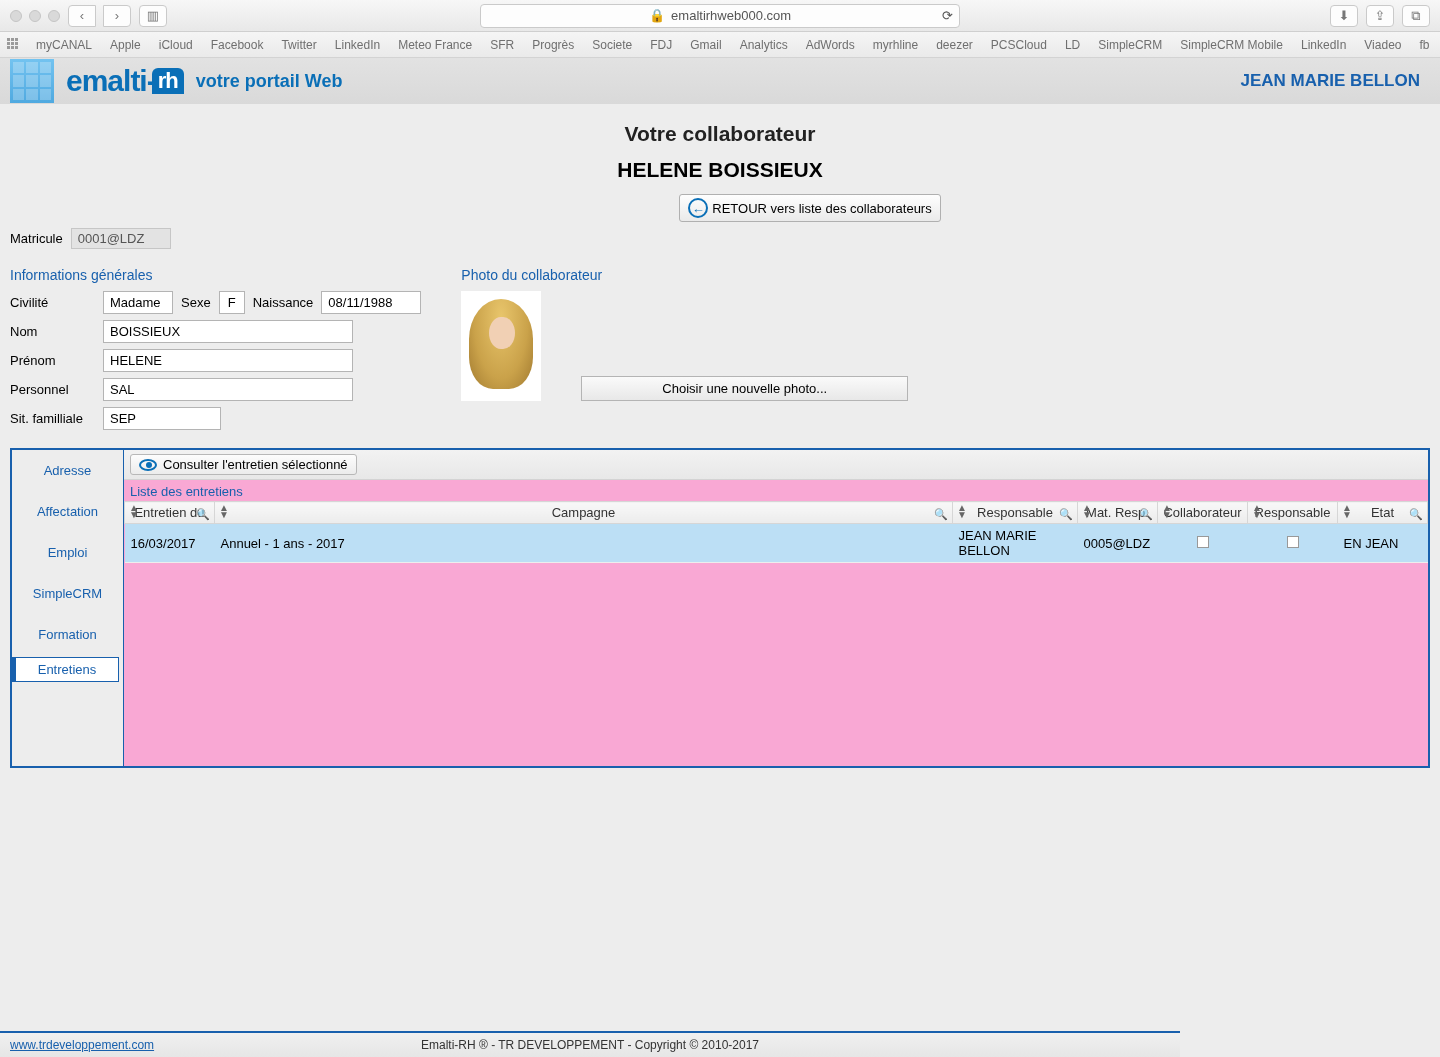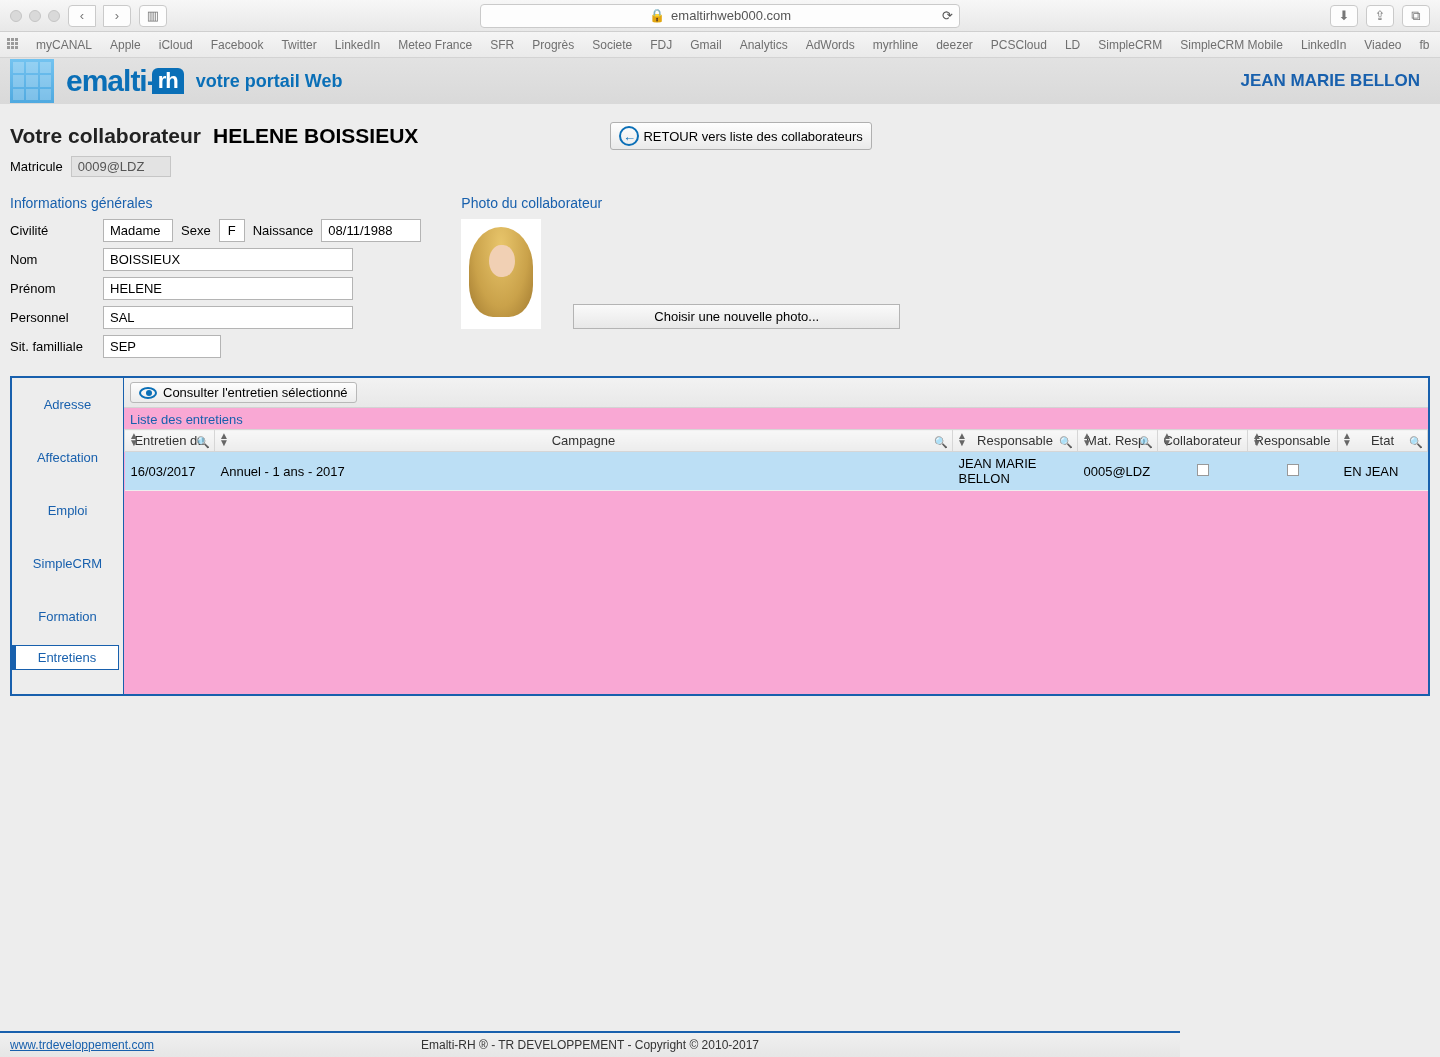--- a/index.html
+++ b/index.html
@@ -23,50 +23,50 @@
   
   .app-header { height: 46px; background: linear-gradient(#e2e2e2,#d9d9d9); display: flex; align-items: center; padding: 0 10px; gap: 12px; }
   .logo-grid { width: 44px; height: 44px; display: grid; grid-template-columns: repeat(3,1fr); grid-template-rows: repeat(3,1fr); gap:2px; background:linear-gradient(#73c3f0,#4fa9e0); padding:3px;}
   .logo-grid span { background: rgba(255,255,255,0.25); }
   .logo-text { font-family: "Trebuchet MS", sans-serif; font-size: 30px; font-weight: bold; color: #0a6fb7; letter-spacing: -1px; }
   .logo-text .rh-box { display:inline-block; background:#0a6fb7; color:#fff; border-radius:6px 6px 0 0; padding:0 6px; font-size:22px; vertical-align: 3px; margin-left:-4px;}
   .portal-sub { color:#0a6fb7; font-size:18px; font-weight:bold; }
   .app-header .user-name { margin-left: auto; color:#1860ad; font-size:17px; font-weight: bold; margin-right:10px;}
   
   .page { padding: 18px 10px 0 10px; }
-  .title-row { display: flex; align-items: center; gap: 12px; }
+  .title-row { display: flex; align-items: center; gap: 12px; flex-direction: column; }
   .title-row h1 { font-size: 21px; font-weight: bold; color:#222; }
   .title-row .collab-name { font-size: 21px; font-weight: bold; color:#000000; }
   .back-btn { margin-left: 180px; display:inline-flex; align-items:center; gap:4px; border:1px solid #b0b0b0; border-radius:3px; background:linear-gradient(#fefefe,#eaeaea); padding:3px 8px; cursor:pointer; font-size:13px; }
   .back-btn .circ { width:20px; height:20px; border:2px solid #0a6fb7; border-radius:50%; display:flex; align-items:center; justify-content:center; color:#0a6fb7; font-weight:bold; }
   .mat-row { margin-top: 6px; display:flex; align-items:center; gap:8px; font-size:13px; }
   .ro-field { border:1px solid #c6c6c6; background:#e3e3e3; color:#555; padding:2px 6px; min-width: 100px; display:inline-block; }
   
   .sections { display:flex; margin-top: 18px; gap: 40px; }
   .section-title { color:#1860ad; font-size:14px; margin-bottom:8px; }
   .form-grid { display:grid; grid-template-columns: 85px auto; row-gap:6px; column-gap:8px; align-items:center; font-size:13px; }
   .txt { border:1px solid #b4b4b4; background:#fff; padding:3px 6px; font-size:13px; }
   .txt.sm { width:70px; }
   .txt.xs { width:26px; text-align:center; }
   .txt.md { width:100px; }
   .txt.lg { width:250px; }
   .txt.sit { width:118px; }
   .civ-row { display:flex; align-items:center; gap:8px; }
   
   .photo-block {}
-  .photo-row { display:flex; align-items:flex-end; gap:32px; }
+  .photo-row { display:flex; align-items:flex-end; gap:40px; }
   .photo-img { width:80px; height:110px; background:#fff; position:relative; overflow:hidden;}
   
   .hair { position:absolute; top:8px; left:8px; width:64px; height:90px; background: radial-gradient(ellipse at 50% 20%, #e8c56b 0%, #caa24a 60%, #a0792f 100%); border-radius: 40px 40px 30px 30px / 50px 50px 40px 40px;}
   .face { position:absolute; top:26px; left:28px; width:26px; height:32px; background:#f1d0b4; border-radius:50%/55%; }
   .choose-btn { border:1px solid #b4b4b4; background:linear-gradient(#fafafa,#e8e8e8); padding:4px 80px; cursor:pointer; font-size:13px; }
   
   .panel-wrap { margin: 18px 0 0 0; border:2px solid #1860ad; display:flex; height: 320px; }
   .tabs { width:112px; border-right:1px solid #1860ad; display:flex; flex-direction:column; }
-  .tab { text-align:center; padding:4px 2px; color:#1860ad; font-size:13px; cursor:pointer; margin:15px 0;}
+  .tab { text-align:center; padding:4px 2px; color:#1860ad; font-size:13px; cursor:pointer; margin:9px 0;}
   .tab.active { border:1px solid #1860ad; border-left:4px solid #1860ad; margin: 2px 4px 2px 0; background:#fff; }
   .panel-body { flex:1; background:#f9a8d4; display:flex; flex-direction:column; }
   .toolbar { background:linear-gradient(#f2f2f2,#e8e8e8); border-bottom:1px solid #d3d3d3; padding:4px 6px; }
   .tool-btn { display:inline-flex; align-items:center; gap:6px; border:1px solid #b8b8b8; border-radius:3px; background:linear-gradient(#fdfdfd,#ececec); padding:2px 8px; cursor:pointer; font-size:13px; }
   .eye { width:18px; height:12px; border:2px solid #0a6fb7; border-radius:50%; position:relative;}
   .eye::after{content:"";position:absolute;top:1px;left:5px;width:6px;height:6px;background:#0a6fb7;border-radius:50%;}
   .list-title { color:#1860ad; font-size:13px; padding:4px 6px 2px 6px; }
   table.grid { width:100%; border-collapse:collapse; font-size:13px; }
   table.grid th { background:linear-gradient(#f8f8f8,#ececec); border:1px solid #d6d6d6; font-weight:normal; color:#333; padding:3px 4px; position:relative; }
   table.grid th .sort { position:absolute; left:4px; top:2px; font-size:10px; color:#666; line-height:7px;}
@@ -166,21 +166,21 @@
   <div class="title-row">
     <h1>Votre collaborateur</h1>
     <span class="collab-name">HELENE BOISSIEUX</span>
     <span class="back-btn">
       <span class="circ">←</span>
       <span>RETOUR vers liste des collaborateurs</span>
     </span>
   </div>
   <div class="mat-row">
     <span>Matricule</span>
-    <span class="ro-field">0009@LDZ</span>
+    <span class="ro-field">0001@LDZ</span>
   </div>
 
   <div class="sections">
     <div>
       <div class="section-title">Informations générales</div>
       <div class="form-grid">
         <span>Civilité</span>
         <div class="civ-row">
           <input class="txt sm" value="Madame" style="">
           <span>Sexe</span>

